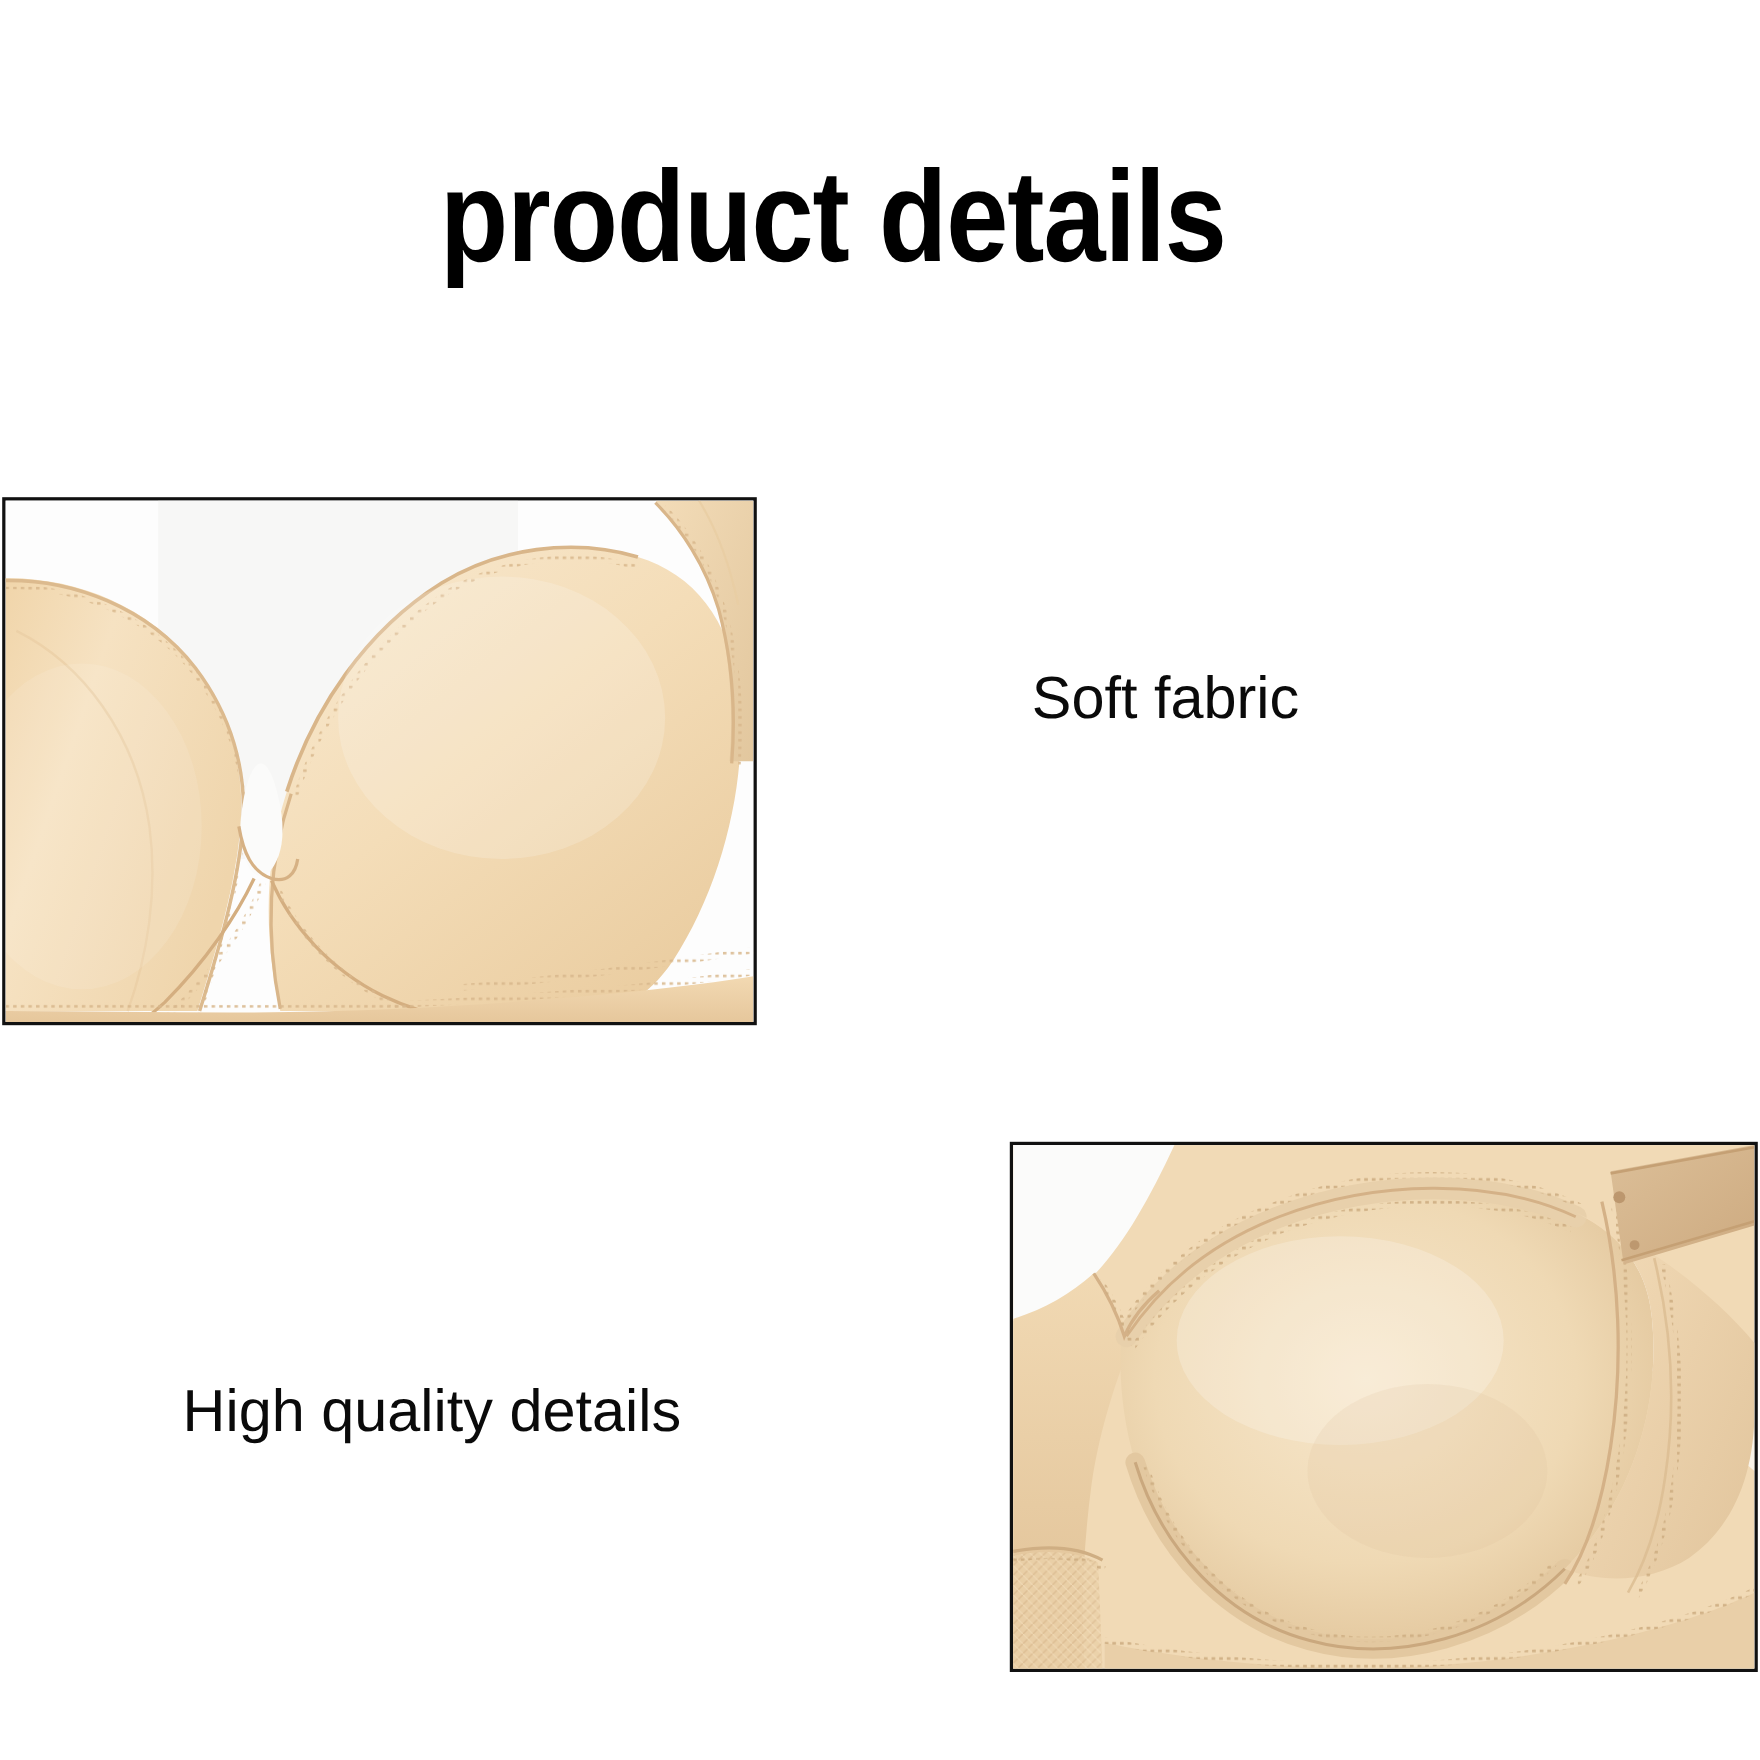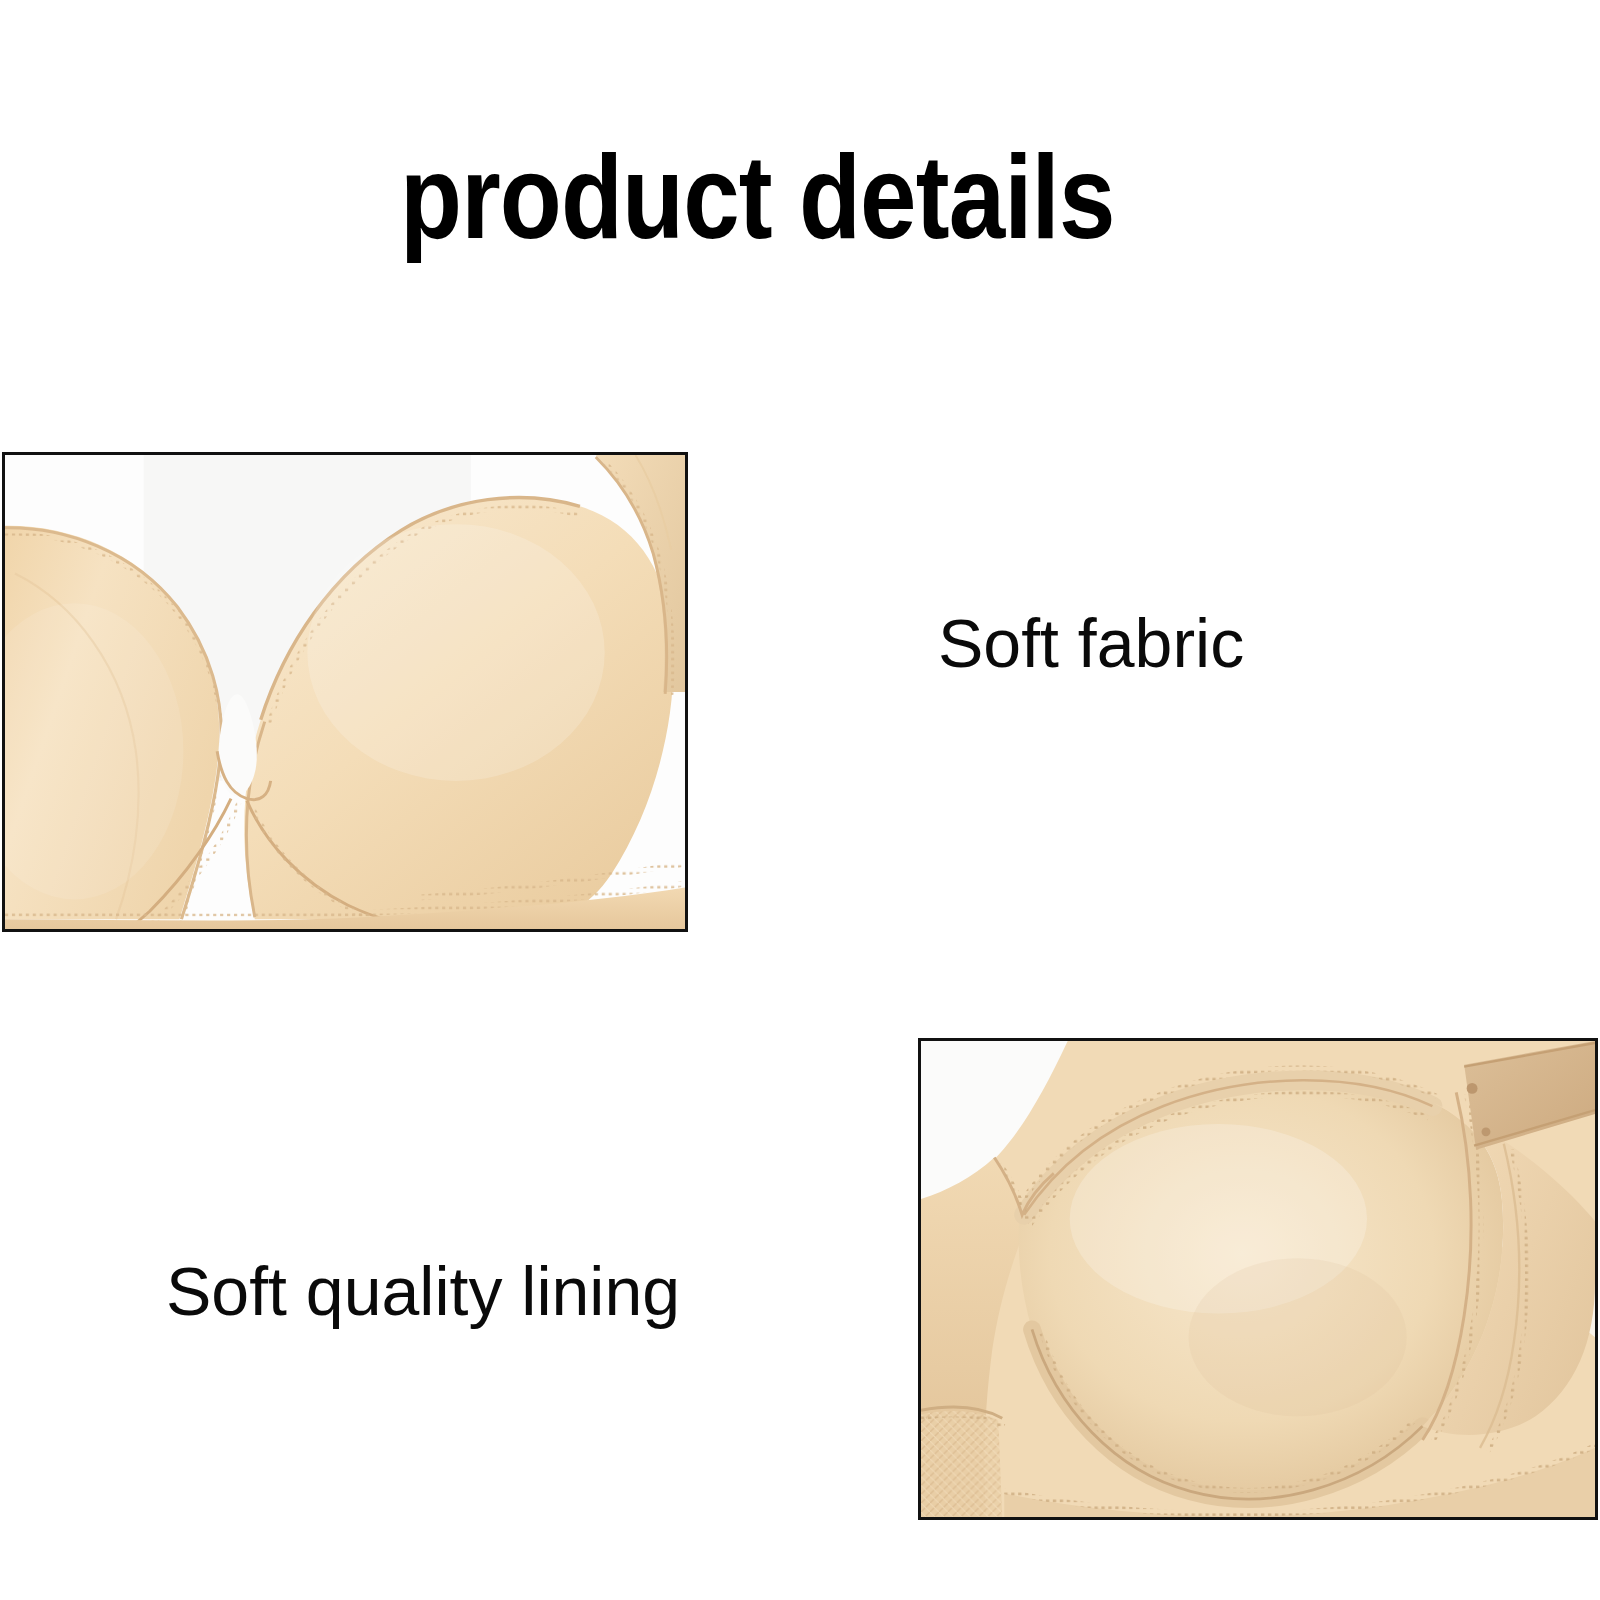--- a/index.html
+++ b/index.html
@@ -33,21 +33,21 @@
     transform: scaleX(0.86);
     transform-origin: left top;
   }
 
   
   .caption {
     position: absolute;
     color: #0a0a0a;
     font-family: "Liberation Sans", sans-serif;
     font-weight: 400;
-    font-size: 68px;
+    font-size: 54px;
     line-height: 1.15;
     white-space: nowrap;
   }
   #caption-soft-fabric   { left: 938px;  top: 604px; }
   #caption-high-quality  { left: 166px;  top: 1252px; }
 
   
   .photo-frame {
     position: absolute;
     box-sizing: border-box;
@@ -166,21 +166,21 @@
     <path d="M 604 6 C 628 30, 648 64, 660 104 C 672 148, 676 194, 672 244" fill="none" stroke="url(#stitchPat1)" stroke-width="4.4"></path>
     <path d="M 636 0 C 652 26, 664 58, 672 96" fill="none" stroke="#e8cda3" stroke-width="2" opacity="0.8"></path>
 
     <ellipse cx="455" cy="200" rx="150" ry="130" fill="#ffffff" opacity="0.18"></ellipse>
     <ellipse cx="70" cy="300" rx="110" ry="150" fill="#ffffff" opacity="0.10"></ellipse>
   </svg>
 </div>
 
 <div id="caption-soft-fabric" class="caption">Soft fabric</div>
 
-<div id="caption-high-quality" class="caption">Soft quality lining</div>
+<div id="caption-high-quality" class="caption">High quality details</div>
 
 <div id="photo-high-quality" class="photo-frame">
   <svg viewBox="0 0 680 482" preserveAspectRatio="none">
     <defs>
       <radialGradient id="liningGrad" cx="0.46" cy="0.42" r="0.72">
         <stop offset="0%" stop-color="#f7e7cc"></stop>
         <stop offset="55%" stop-color="#efd9b4"></stop>
         <stop offset="100%" stop-color="#dcbd91"></stop>
       </radialGradient>
       <linearGradient id="wingGrad" x1="0" y1="0" x2="1" y2="0.8">

